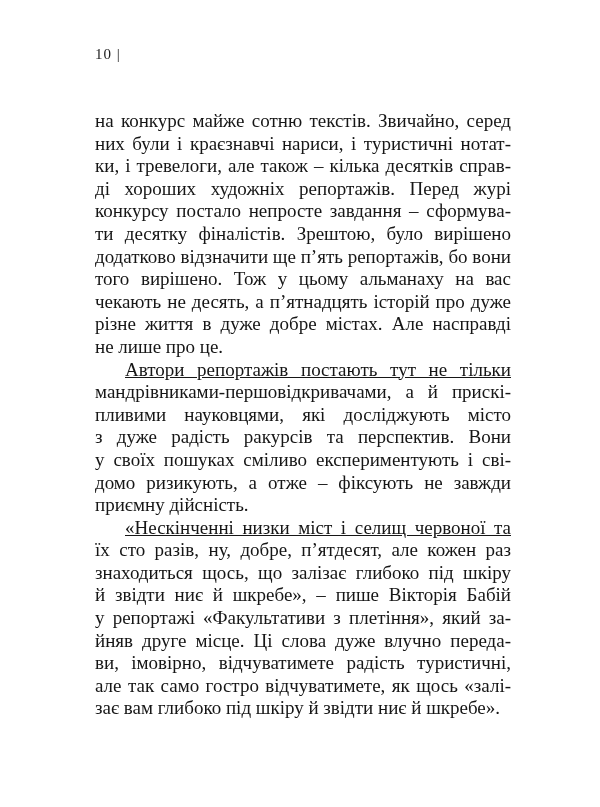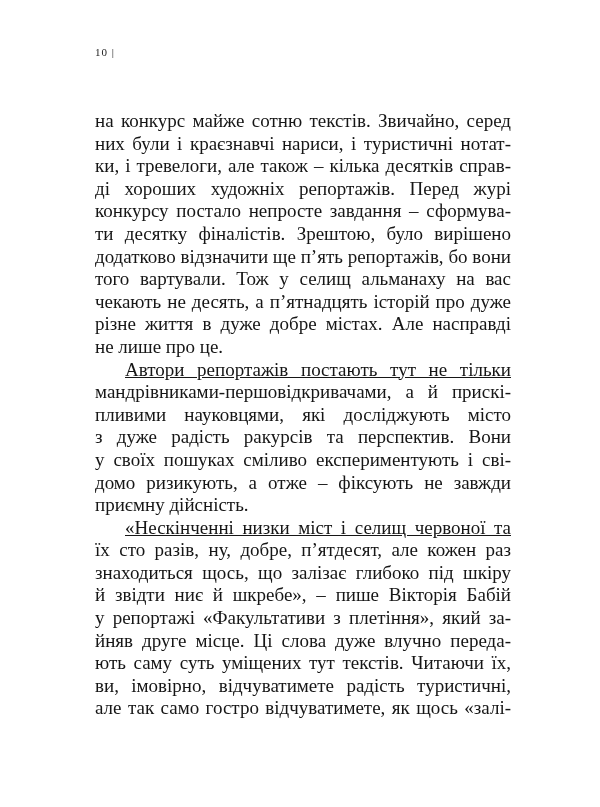--- a/index.html
+++ b/index.html
@@ -17,21 +17,21 @@
   .page {
     position: relative;
     width: 600px;
     height: 807px;
     background: #ffffff;
   }
   .page-number {
     position: absolute;
     left: 95px;
     top: 46px;
-    font-size: 11px;
+    font-size: 15px;
     letter-spacing: 1px;
     color: #1c1c1c;
   }
   .text-block {
     position: absolute;
     left: 95px;
     top: 110px;
     width: 416px;
     font-size: 19px;
     line-height: 22.6px;
@@ -64,21 +64,21 @@
   <div class="text-block">
 
     <div class="para">
       <div class="line stretch">на конкурс майже сотню текстів. Звичайно, серед</div>
       <div class="line stretch">них були і краєзнавчі нариси, і туристичні нотат-</div>
       <div class="line stretch">ки, і тревелоги, але також – кілька десятків справ-</div>
       <div class="line stretch">ді хороших художніх репортажів. Перед журі</div>
       <div class="line stretch">конкурсу постало непросте завдання – сформува-</div>
       <div class="line stretch">ти десятку фіналістів. Зрештою, було вирішено</div>
       <div class="line stretch">додатково відзначити ще п’ять репортажів, бо вони</div>
-      <div class="line stretch">того вартували. Тож у селищ альманаху на вас</div>
+      <div class="line stretch">того вирішено. Тож у цьому альманаху на вас</div>
       <div class="line stretch">чекають не десять, а п’ятнадцять історій про дуже</div>
       <div class="line stretch">різне життя в дуже добре містах. Але насправді</div>
       <div class="line">не лише про це.</div>
     </div>
 
     <div class="para">
       <div class="line stretch indent">Автори репортажів постають тут не тільки</div>
       <div class="line stretch">мандрівниками-першовідкривачами, а й прискі-</div>
       <div class="line stretch">пливими науковцями, які досліджують місто</div>
       <div class="line stretch">з дуже радість ракурсів та перспектив. Вони</div>
@@ -87,20 +87,20 @@
       <div class="line">приємну дійсність.</div>
     </div>
 
     <div class="para">
       <div class="line stretch indent">«Нескінченні низки міст і селищ червоної та</div>
       <div class="line stretch">їх сто разів, ну, добре, п’ятдесят, але кожен раз</div>
       <div class="line stretch">знаходиться щось, що залізає глибоко під шкіру</div>
       <div class="line stretch">й звідти ниє й шкребе», – пише Вікторія Бабій</div>
       <div class="line stretch">у репортажі «Факультативи з плетіння», який за-</div>
       <div class="line stretch">йняв друге місце. Ці слова дуже влучно переда-</div>
-      <div class="line stretch">ють саму суть уміщених тут текстів. Читаючи їх,</div>
       <div class="line stretch">ви, імовірно, відчуватимете радість туристичні,</div>
       <div class="line stretch">але так само гостро відчуватимете, як щось «залі-</div>
+      <div class="line">зає вам глибоко під шкіру й звідти ниє й шкребе».</div>
     </div>
 
   </div>
 
 </div>
 
 </body></html>

